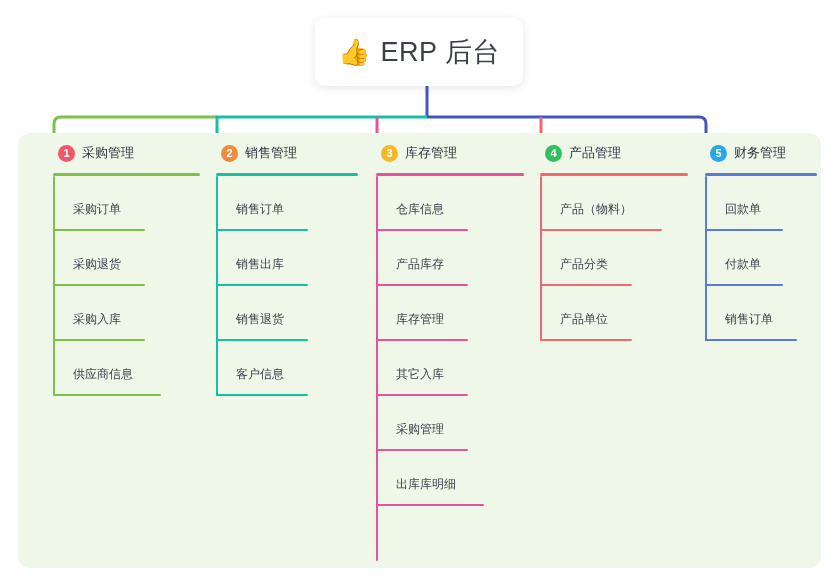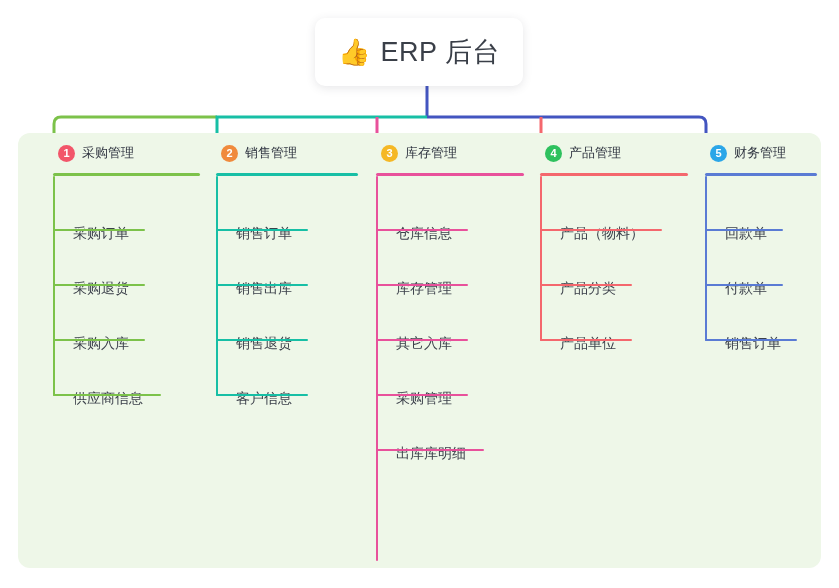--- a/index.html
+++ b/index.html
@@ -127,24 +127,23 @@
   }
   .leaf {
     position: relative;
     height: 55px;
     margin-left: 0;
   }
   .leaf-text {
     position: absolute;
     left: 20px;
     top: 25px;
-    font-size: 14px;
+    font-size: 12px;
     color: #3c414b;
     white-space: nowrap;
-    margin-top: 24px;
   }
   .leaf-underline {
     position: absolute;
     left: 0;
     top: 53px;
     height: 2px;
     border-radius: 1px;
   }
 </style>
 </head>
@@ -227,20 +226,24 @@
           <span class="col-title">库存管理</span>
         </div>
         <div class="col-underline" style="background: rgb(232, 81, 155); width: 148px;"></div>
         <div class="col-body">
           <div class="spine" style="background: rgb(232, 81, 155); height: 385px;"></div>
           <div class="leaf">
             <span class="leaf-text">仓库信息</span>
             <div class="leaf-underline" style="background: rgb(232, 81, 155); width: 92px;"></div>
           </div>
           <div class="leaf">
+            <span class="leaf-text">产品库存</span>
+            <div class="leaf-underline" style="background: rgb(232, 81, 155); width: 92px;"></div>
+          </div>
+          <div class="leaf">
             <span class="leaf-text">库存管理</span>
             <div class="leaf-underline" style="background: rgb(232, 81, 155); width: 92px;"></div>
           </div>
           <div class="leaf">
             <span class="leaf-text">其它入库</span>
             <div class="leaf-underline" style="background: rgb(232, 81, 155); width: 92px;"></div>
           </div>
           <div class="leaf">
             <span class="leaf-text">采购管理</span>
             <div class="leaf-underline" style="background: rgb(232, 81, 155); width: 92px;"></div>

